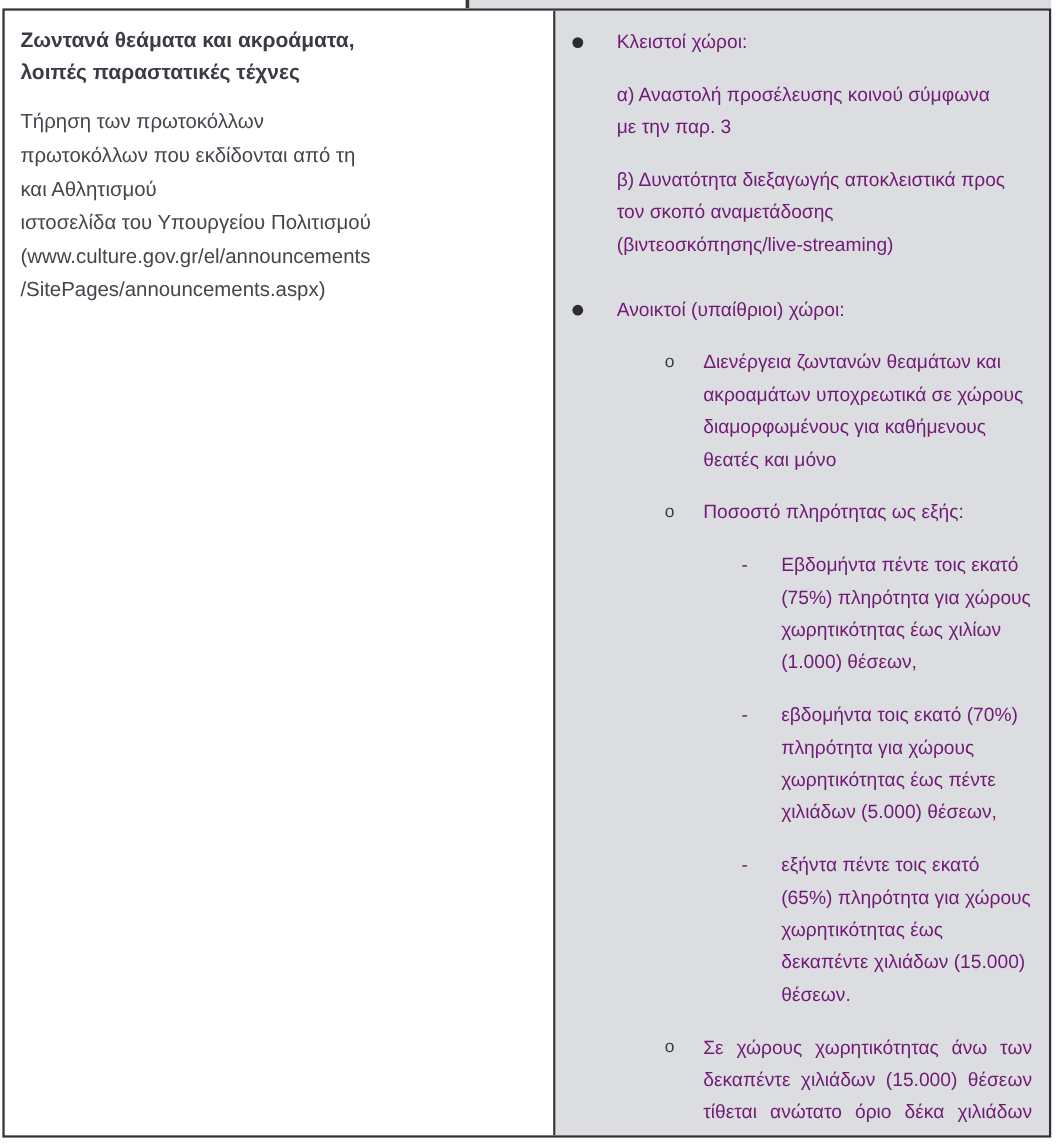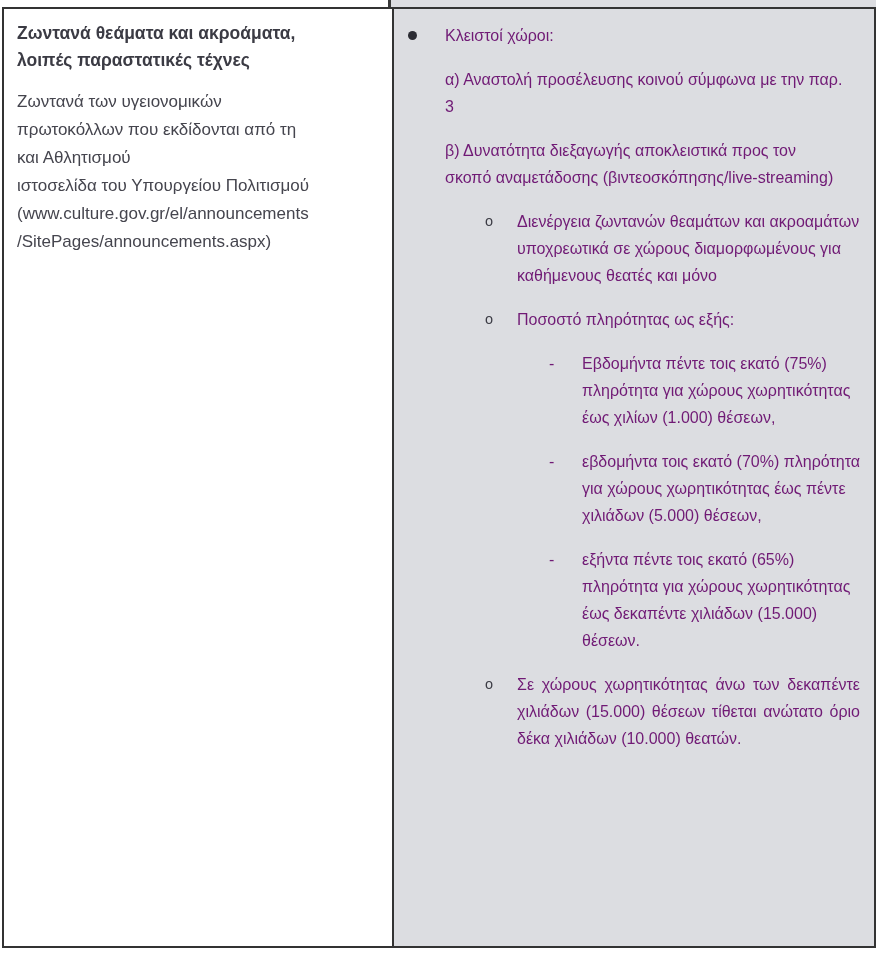--- a/index.html
+++ b/index.html
@@ -18,21 +18,21 @@
 
   .table{
     position:absolute;left:2px;top:7px;width:874px;height:941px;
     border:2px solid #333333;
     display:flex;
     box-sizing:border-box;
     background:#ffffff;
   }
   .cell{box-sizing:border-box;overflow:hidden;color:#3e3e47;}
   .cell-left{
-    width:390px;flex:none;
+    width:459px;flex:none;
     background:#ffffff;
     border-right:2px solid #333333;
     padding:11px 13px 10px 13px;
   }
   .cell-right{
     flex:1;
     background:#dcdde1;
     padding:13px 14px 8px 14px;
   }
 
@@ -75,21 +75,21 @@
 <div class="page">
 
   <div class="remnant-right"></div>
   <div class="remnant-divider"></div>
 
   <div class="table">
 
     <div class="cell cell-left">
       <h3 class="heading">Ζωντανά θεάματα και ακροάματα, λοιπές παραστατικές τέχνες</h3>
       <div class="body-lines">
-          <div class="line">Ζωντανά των υγειονομικών</div>
+          <div class="line">Τήρηση των πρωτοκόλλων</div>
           <div class="line">πρωτοκόλλων που εκδίδονται από τη</div>
           <div class="line">και Αθλητισμού</div>
           <div class="line">ιστοσελίδα του Υπουργείου Πολιτισμού</div>
           <div class="line">(www.culture.gov.gr/el/announcements</div>
           <div class="line">/SitePages/announcements.aspx)</div>
         </div>
     </div>
 
     <div class="cell cell-right">
 
@@ -97,20 +97,26 @@
         <span class="b-marker">
             <span class="dot"></span>
           </span>
         <span class="b-label">Κλειστοί χώροι:</span>
       </div>
 
       <p class="para txt">α) Αναστολή προσέλευσης κοινού σύμφωνα με την παρ. 3</p>
 
       <p class="para txt">β) Δυνατότητα διεξαγωγής αποκλειστικά προς τον σκοπό αναμετάδοσης (βιντεοσκόπησης/live-streaming)</p>
 
+      <div class="b-row txt group-gap">
+        <span class="b-marker">
+            <span class="dot"></span>
+          </span>
+        <span class="b-label">Ανοικτοί (υπαίθριοι) χώροι:</span>
+      </div>
 
       <div class="o-row">
         <span class="o-marker">o</span>
         <span class="o-text txt">Διενέργεια ζωντανών θεαμάτων και ακροαμάτων υποχρεωτικά σε χώρους διαμορφωμένους για καθήμενους θεατές και μόνο</span>
       </div>
 
       <div class="o-row">
         <span class="o-marker">o</span>
         <span class="o-text txt">Ποσοστό πληρότητας ως εξής:</span>
       </div>

